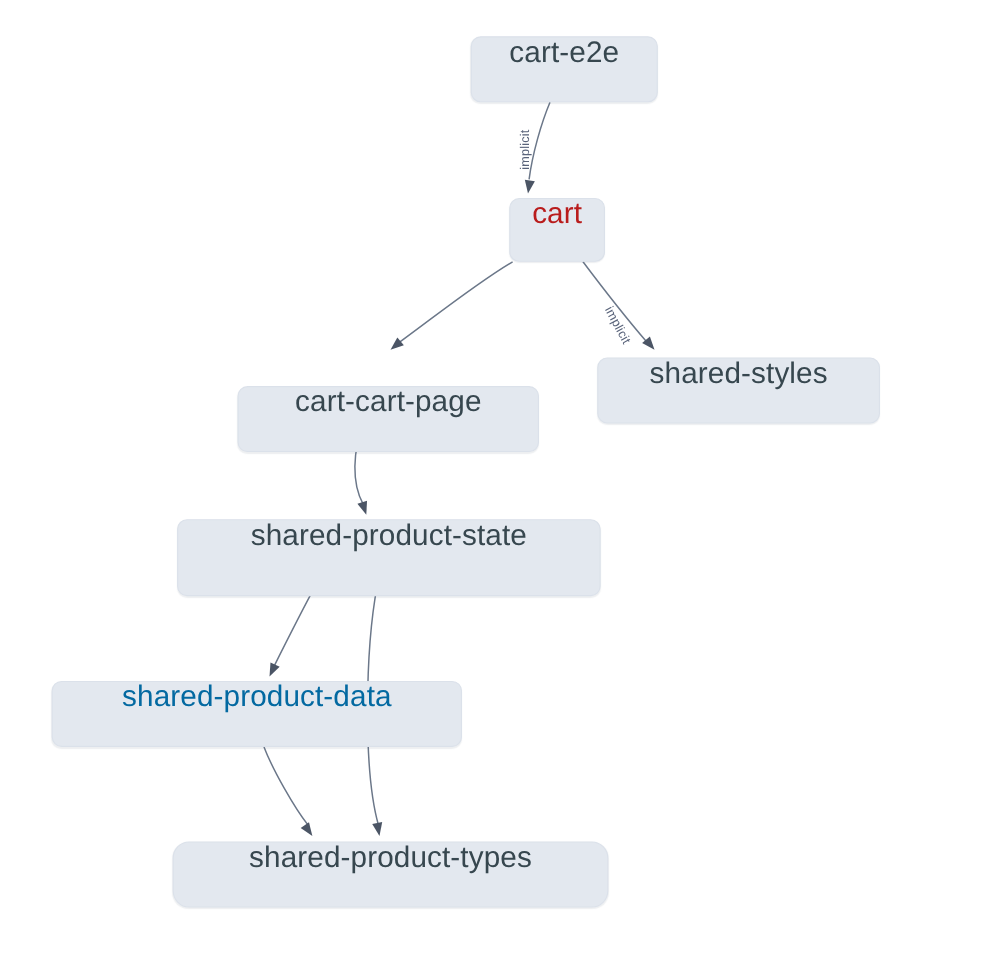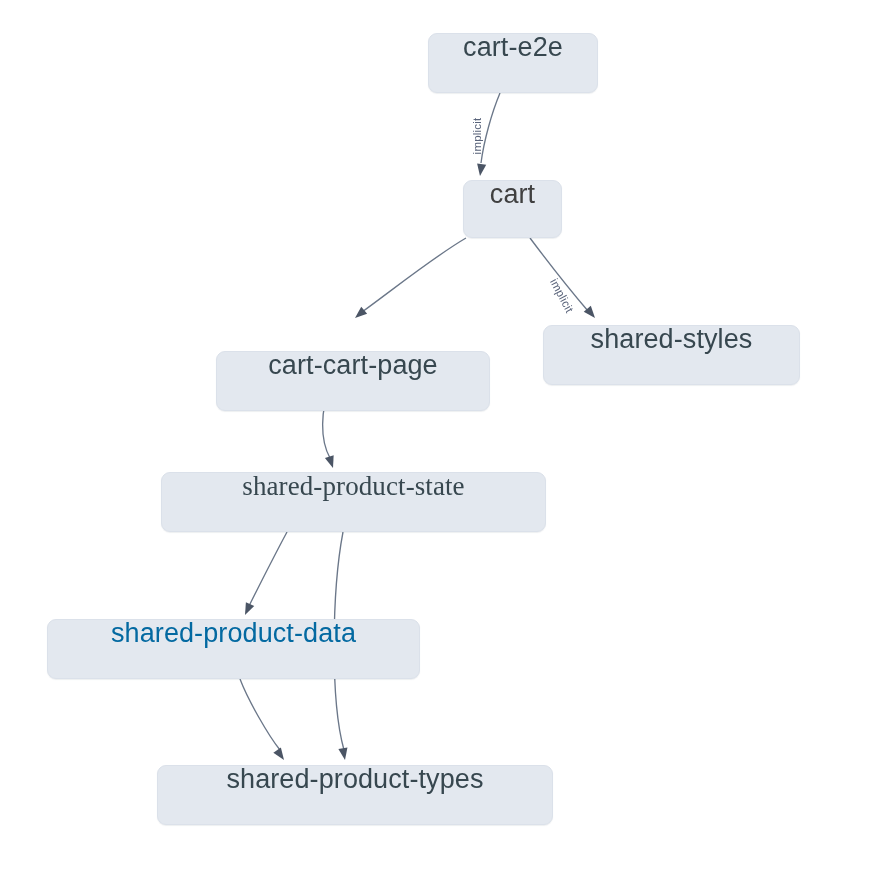--- a/index.html
+++ b/index.html
@@ -97,33 +97,33 @@
       <path d="M 240 679 C 248 700, 268 735, 280 750" class="edge-path" stroke="#6b7789"></path>
       <polygon points="0,0 -12,-4.6 -12,4.6" class="edge-arrow" fill="#4b5565" transform="translate(284,760) rotate(55)"></polygon>
       <text class="edge-label-text" fill="#59637a" text-anchor="middle" dominant-baseline="middle" transform="translate(478,136) rotate(-90)">implicit</text>
       <text class="edge-label-text" fill="#59637a" text-anchor="middle" dominant-baseline="middle" transform="translate(561,296) rotate(62)">implicit</text>
     </svg>
 
   <div id="node-layer">
       <div class="graph-node" style="left: 428px; top: 33px; width: 170px; height: 60px; font-size: 27px; background: rgb(227, 232, 239); border-color: rgb(219, 225, 234); color: rgb(55, 71, 79);">
         <span class="node-label">cart-e2e</span>
       </div>
-      <div class="graph-node" style="left: 463px; top: 180px; width: 99px; height: 58px; font-size: 27px; background: rgb(227, 232, 239); border-color: rgb(219, 225, 234); color: #404040;">
+      <div class="graph-node" style="left: 463px; top: 180px; width: 87px; height: 58px; font-size: 27px; background: rgb(227, 232, 239); border-color: rgb(219, 225, 234); color: #b91c1c;">
         <span class="node-label">cart</span>
       </div>
       <div class="graph-node" style="left: 216px; top: 325px; width: 274px; height: 60px; font-size: 27px; background: rgb(227, 232, 239); border-color: rgb(219, 225, 234); color: rgb(55, 71, 79); margin-top: 26px;">
         <span class="node-label">cart-cart-page</span>
       </div>
       <div class="graph-node" style="left: 543px; top: 325px; width: 257px; height: 60px; font-size: 27px; background: rgb(227, 232, 239); border-color: rgb(219, 225, 234); color: rgb(55, 71, 79);">
         <span class="node-label">shared-styles</span>
       </div>
-      <div class="graph-node" style="left: 161px; top: 472px; width: 385px; height: 60px; font-size: 27px; background: rgb(227, 232, 239); border-color: rgb(219, 225, 234); color: rgb(55, 71, 79); font-family: Liberation Serif, serif;">
+      <div class="graph-node" style="left: 161px; top: 472px; width: 385px; height: 70px; font-size: 27px; background: rgb(227, 232, 239); border-color: rgb(219, 225, 234); color: rgb(55, 71, 79);">
         <span class="node-label">shared-product-state</span>
       </div>
       <div class="graph-node" style="left: 47px; top: 619px; width: 373px; height: 60px; font-size: 27px; background: rgb(227, 232, 239); border-color: rgb(219, 225, 234); color: #0369a1;">
         <span class="node-label">shared-product-data</span>
       </div>
-      <div class="graph-node" style="left: 157px; top: 765px; width: 396px; height: 60px; font-size: 27px; background: rgb(227, 232, 239); border-color: rgb(219, 225, 234); color: rgb(55, 71, 79);">
+      <div class="graph-node" style="left: 157px; top: 765px; width: 396px; height: 60px; font-size: 27px; background: rgb(227, 232, 239); border-color: rgb(219, 225, 234); color: rgb(55, 71, 79); border-radius: 15px;">
         <span class="node-label">shared-product-types</span>
       </div>
     </div>
 
 </div>
 
 </body></html>

